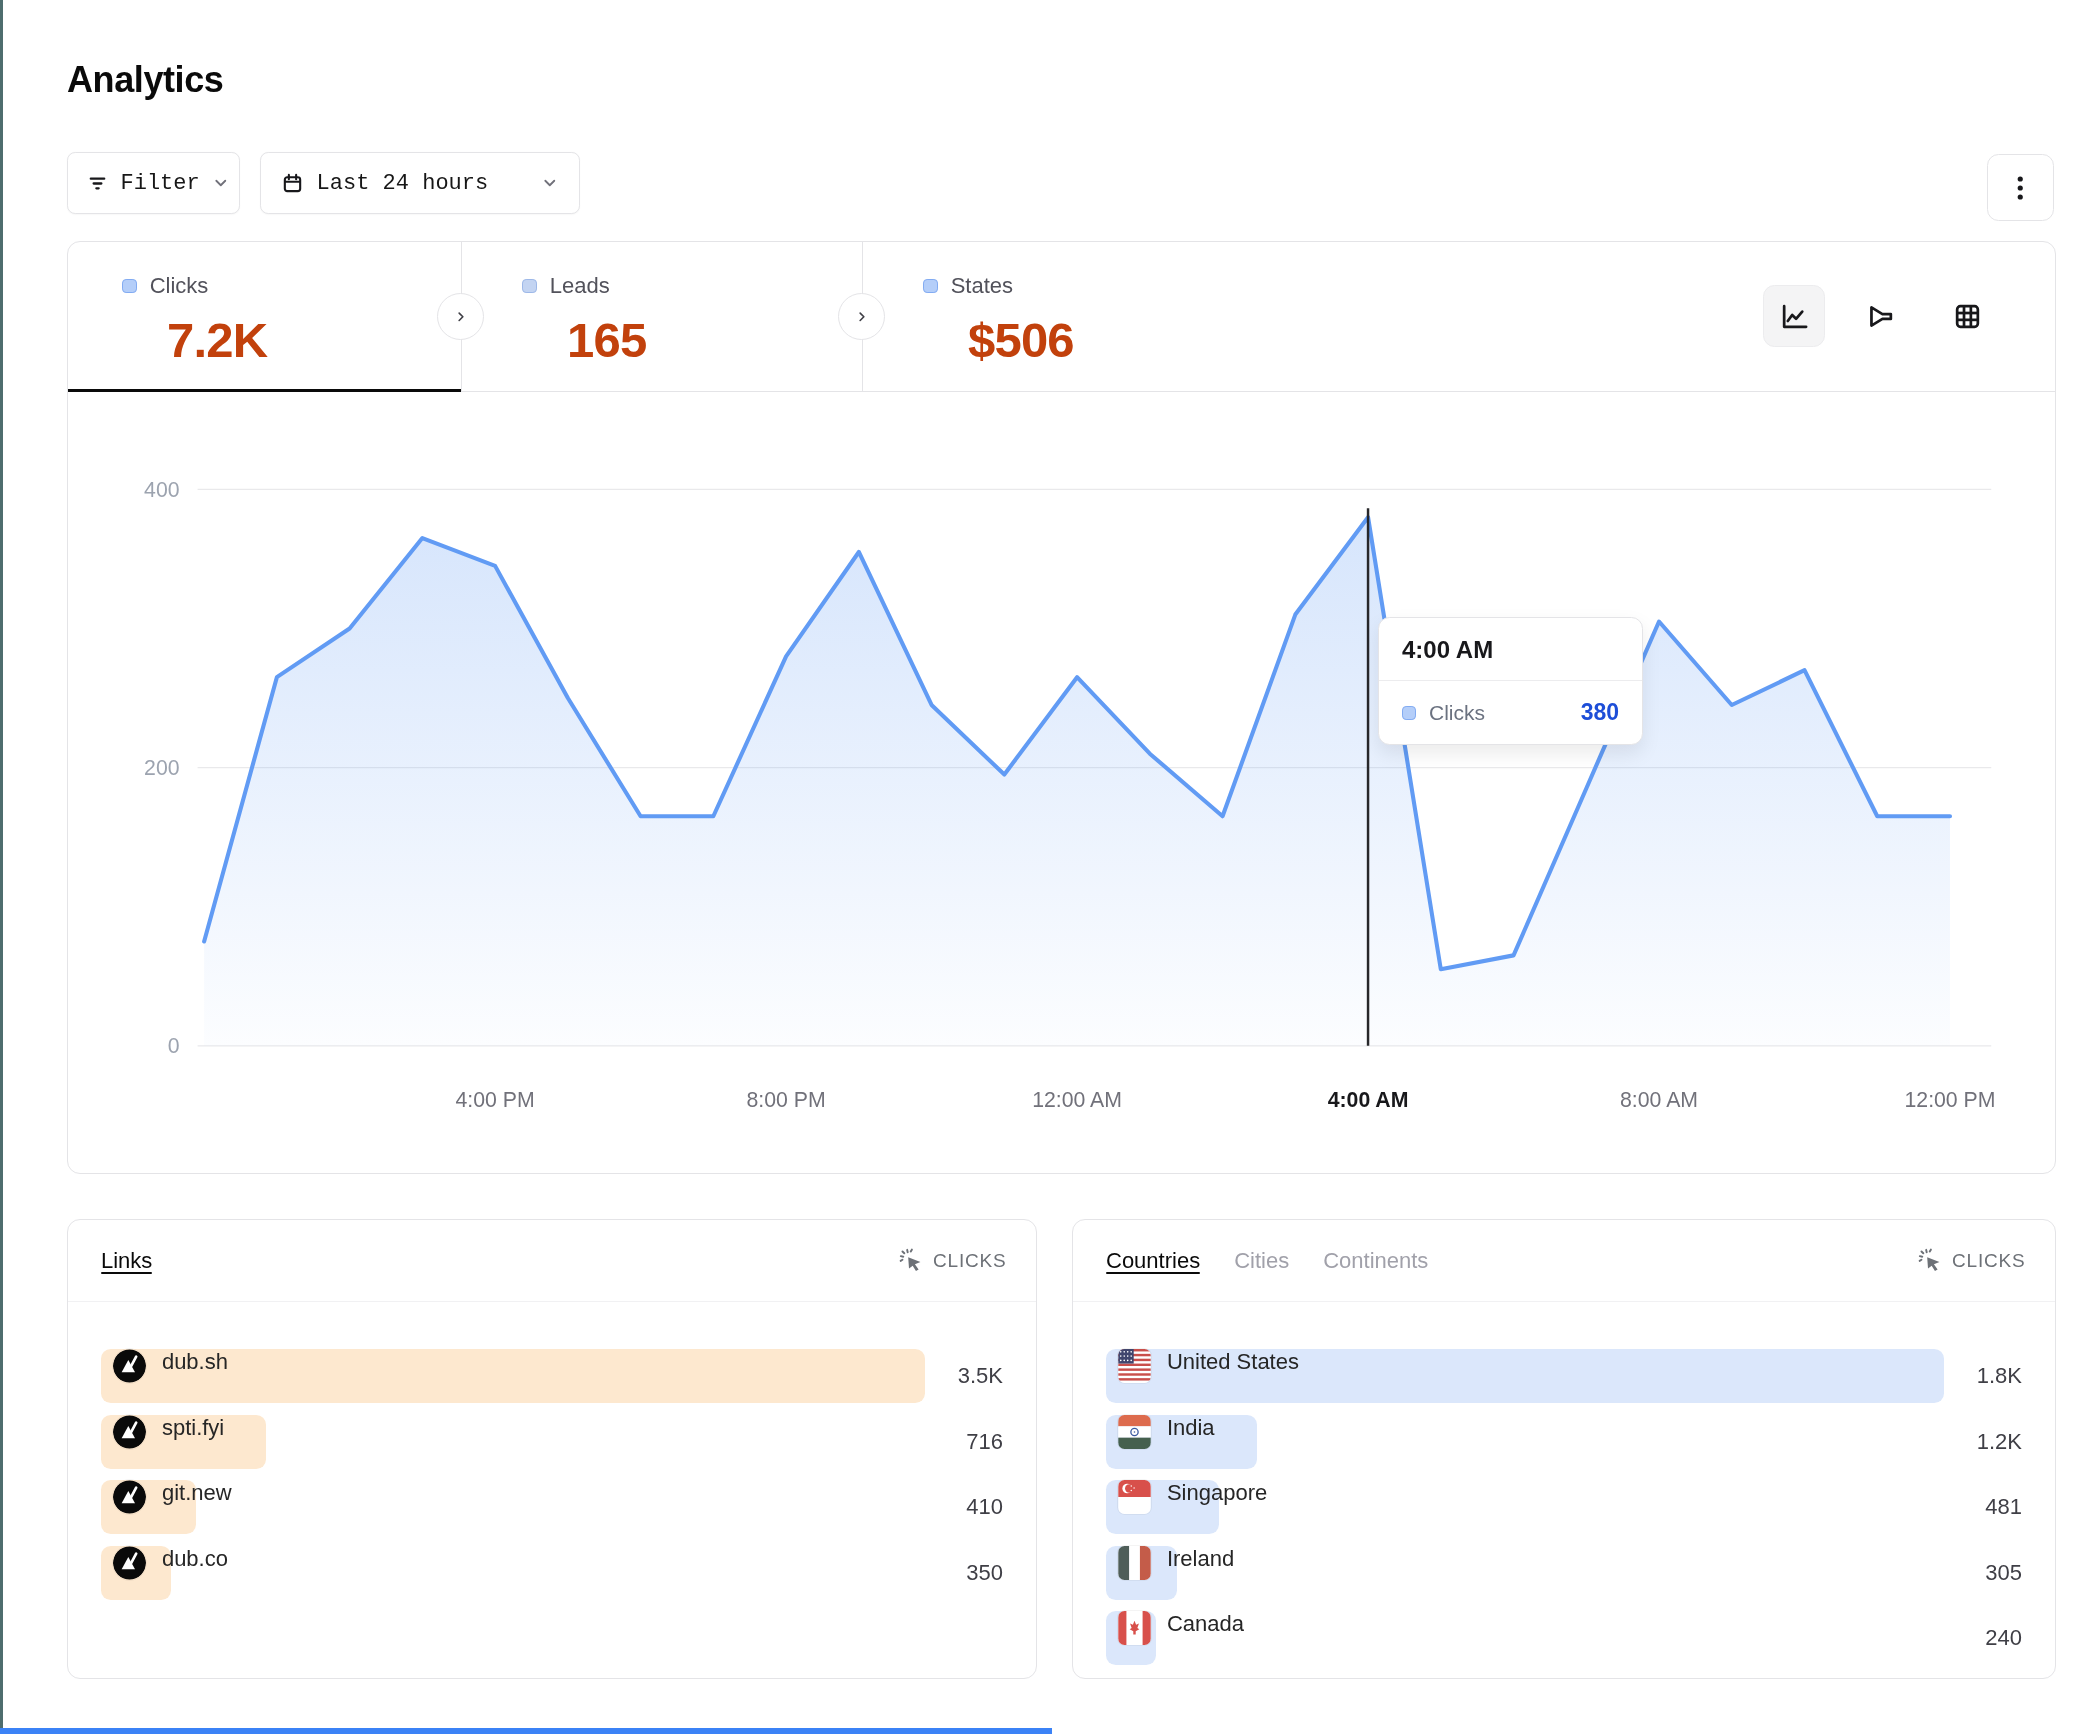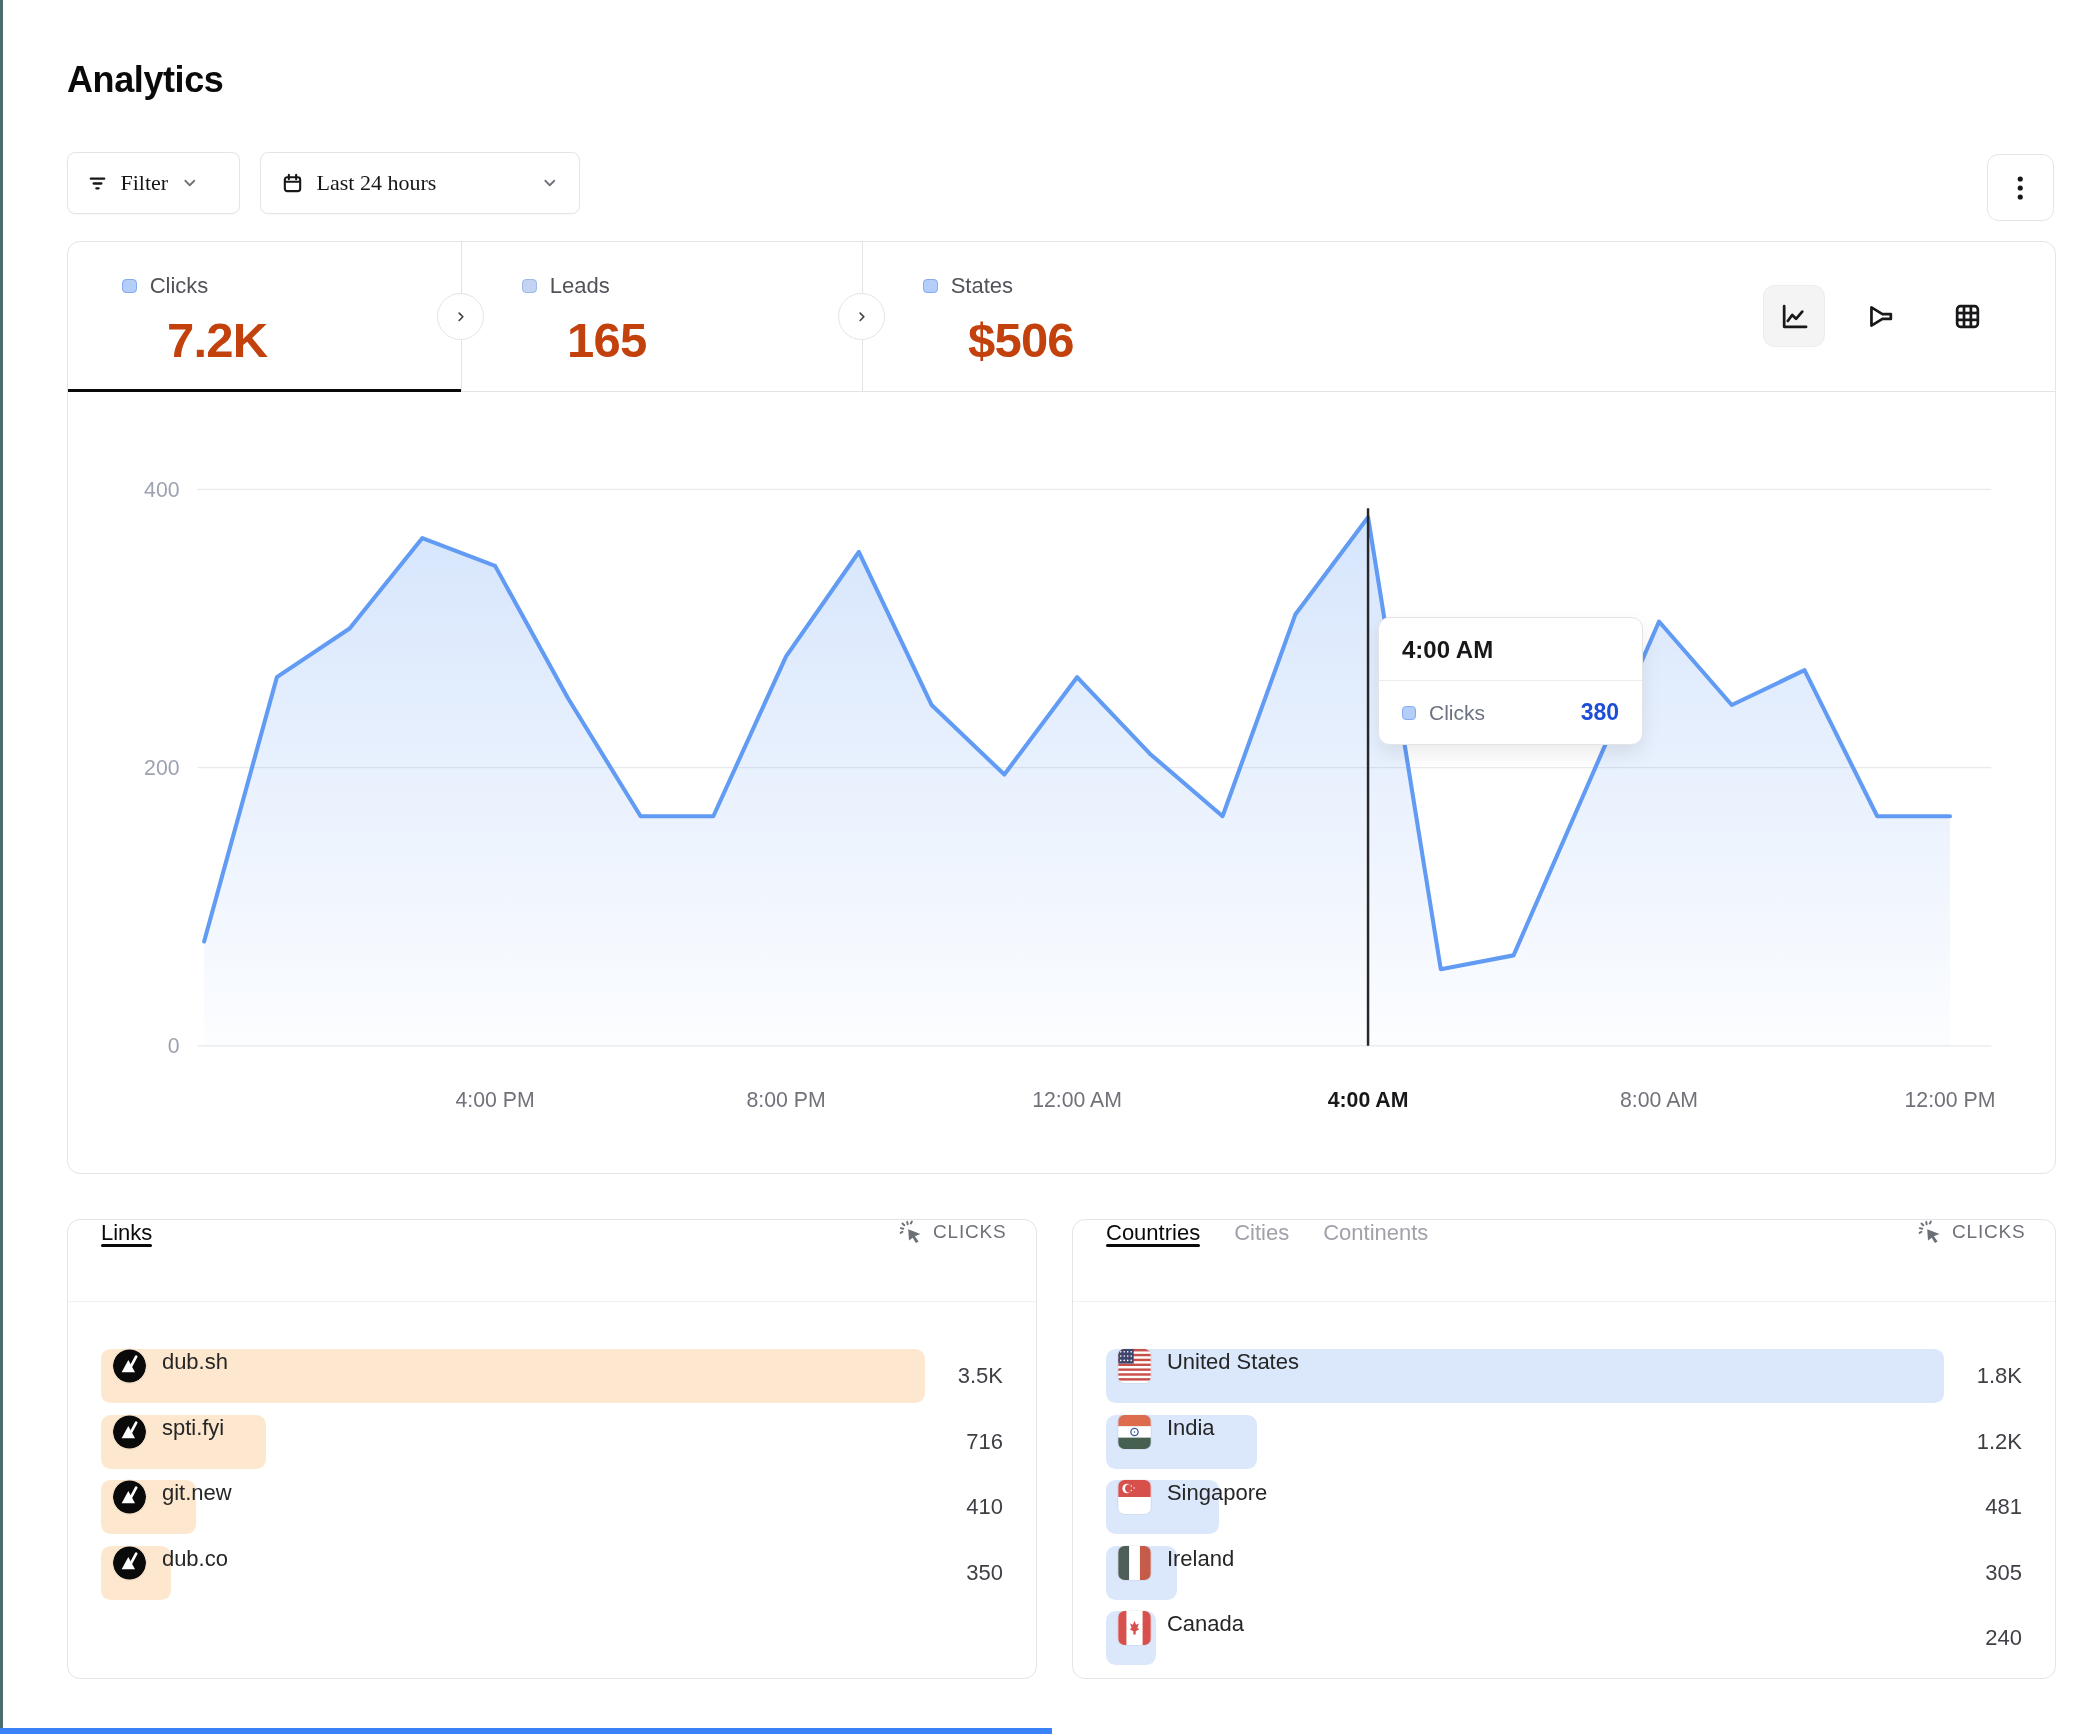--- a/index.html
+++ b/index.html
@@ -12,21 +12,21 @@
   .left-strip { position:absolute; left:0; top:0; width:2.5px; height:1735px; background:#4e6d6e; }
   .bottom-strip { position:absolute; left:0; top:1728px; width:1052px; height:6.5px; background:#3b82f6; }
 
   .page-title { position:absolute; left:67px; top:59px; font-size:36px; font-weight:800; letter-spacing:-0.4px; color:#0a0a0a; }
 
   
   .btn {
     position:absolute; top:152px; height:62px; background:#fff;
     border:0.8px solid #e4e4e7; border-radius:8.2px; display:flex; align-items:center;
     font-size:22px; color:#171717; cursor:pointer; box-shadow:0 0.8px 1.6px rgba(0,0,0,.03);
-    font-family:Liberation Serif, serif;
+    font-family:Liberation Mono, monospace;
   }
   .btn svg { flex:none; }
   .filter-btn { left:67px; width:173px; padding:0 18px; gap:11.5px; }
   .date-btn { left:260px; width:320px; padding:0 19.6px; gap:13px; }
   .date-btn .spacer { flex:1; }
   .kebab-btn {
     position:absolute; left:1987px; top:154px; width:67px; height:67px;
     border:0.8px solid #e4e4e7; border-radius:11.5px; background:#fff; display:flex;
     align-items:center; justify-content:center; cursor:pointer;
   }
@@ -64,21 +64,21 @@
   .tt-row { padding:18px 23px; display:flex; align-items:center; gap:13px; }
   .tt-row .sq { width:14px; height:14px; }
   .tt-series { font-size:21px; color:#6b7280; flex:1; }
   .tt-value { font-size:23px; font-weight:700; color:#1d4ed8; }
 
   
   .panel { position:absolute; top:1219px; height:460px; border:0.8px solid #e4e4e7; border-radius:13px; background:#fff; }
   .links-panel { left:67px; width:970px; }
   .countries-panel { left:1072px; width:984px; }
   .panel-header {
-    height:82px; border-bottom:0.8px solid #f1f1f3; display:flex; align-items:flex-start;
+    height:82px; border-bottom:0.8px solid #f1f1f3; display:flex; align-items:center;
     padding:0 29.5px 0 33px;
   }
   .ptabs { display:flex; gap:34px; }
   .ptab { position:relative; display:flex; align-items:center; font-size:22px; color:#a1a1aa; cursor:pointer; font-weight:500; }
   .ptab.active { color:#0a0a0a; }
   .ptab.active::after { content:""; position:absolute; left:0; right:0; bottom:-0.8px; height:2.5px; background:#0a0a0a; border-radius:1.6px; }
   .metric { margin-left:auto; display:flex; align-items:center; gap:9.8px; font-size:19px; letter-spacing:0.8px; color:#6d7177; cursor:pointer; }
 
   .rows { position:absolute; left:33px; right:33px; top:129px; }
   .row { position:relative; height:54px; margin-bottom:11.5px; cursor:pointer; }

